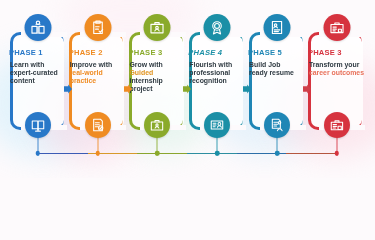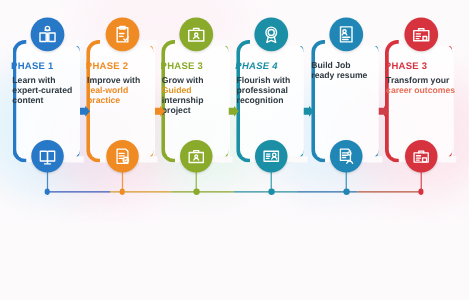--- a/index.html
+++ b/index.html
@@ -296,20 +296,21 @@
           <svg viewBox="0 0 24 24" aria-hidden="true">
             <path d="M5.5 3.5h13v17h-13z" fill="none" stroke="#fff" stroke-width="1.6" stroke-linecap="round" stroke-linejoin="round"></path>
             <circle cx="10" cy="8.6" r="1.8" fill="none" stroke="#fff" stroke-width="1.6" stroke-linecap="round" stroke-linejoin="round"></circle>
             <path d="M7.4 12.6c.4-1.3 1.4-1.9 2.6-1.9s2.2.6 2.6 1.9" fill="none" stroke="#fff" stroke-width="1.6" stroke-linecap="round" stroke-linejoin="round"></path>
             <path d="M8 15.3h8M8 17.8h6" fill="none" stroke="#fff" stroke-width="1.6" stroke-linecap="round" stroke-linejoin="round"></path>
           </svg>
         </div>
         <div class="card"></div>
         <div class="bracket" style="color: rgb(31, 134, 181);"></div>
         <div class="card-text">
+          <div class="phase-label" style="color: rgb(31, 134, 181);">PHASE 5</div>
           <div class="phase-desc">
             <span class="hl">Build Job</span>
             <span class="hl">ready resume</span>
           </div>
         </div>
         <div class="arrow">
           <svg viewBox="0 0 10 10">
             <path d="M1 2.2h4.2V0.6L9 5 5.2 9.4V7.8H1z" fill="#cf3f4a"></path>
           </svg>
         </div>

